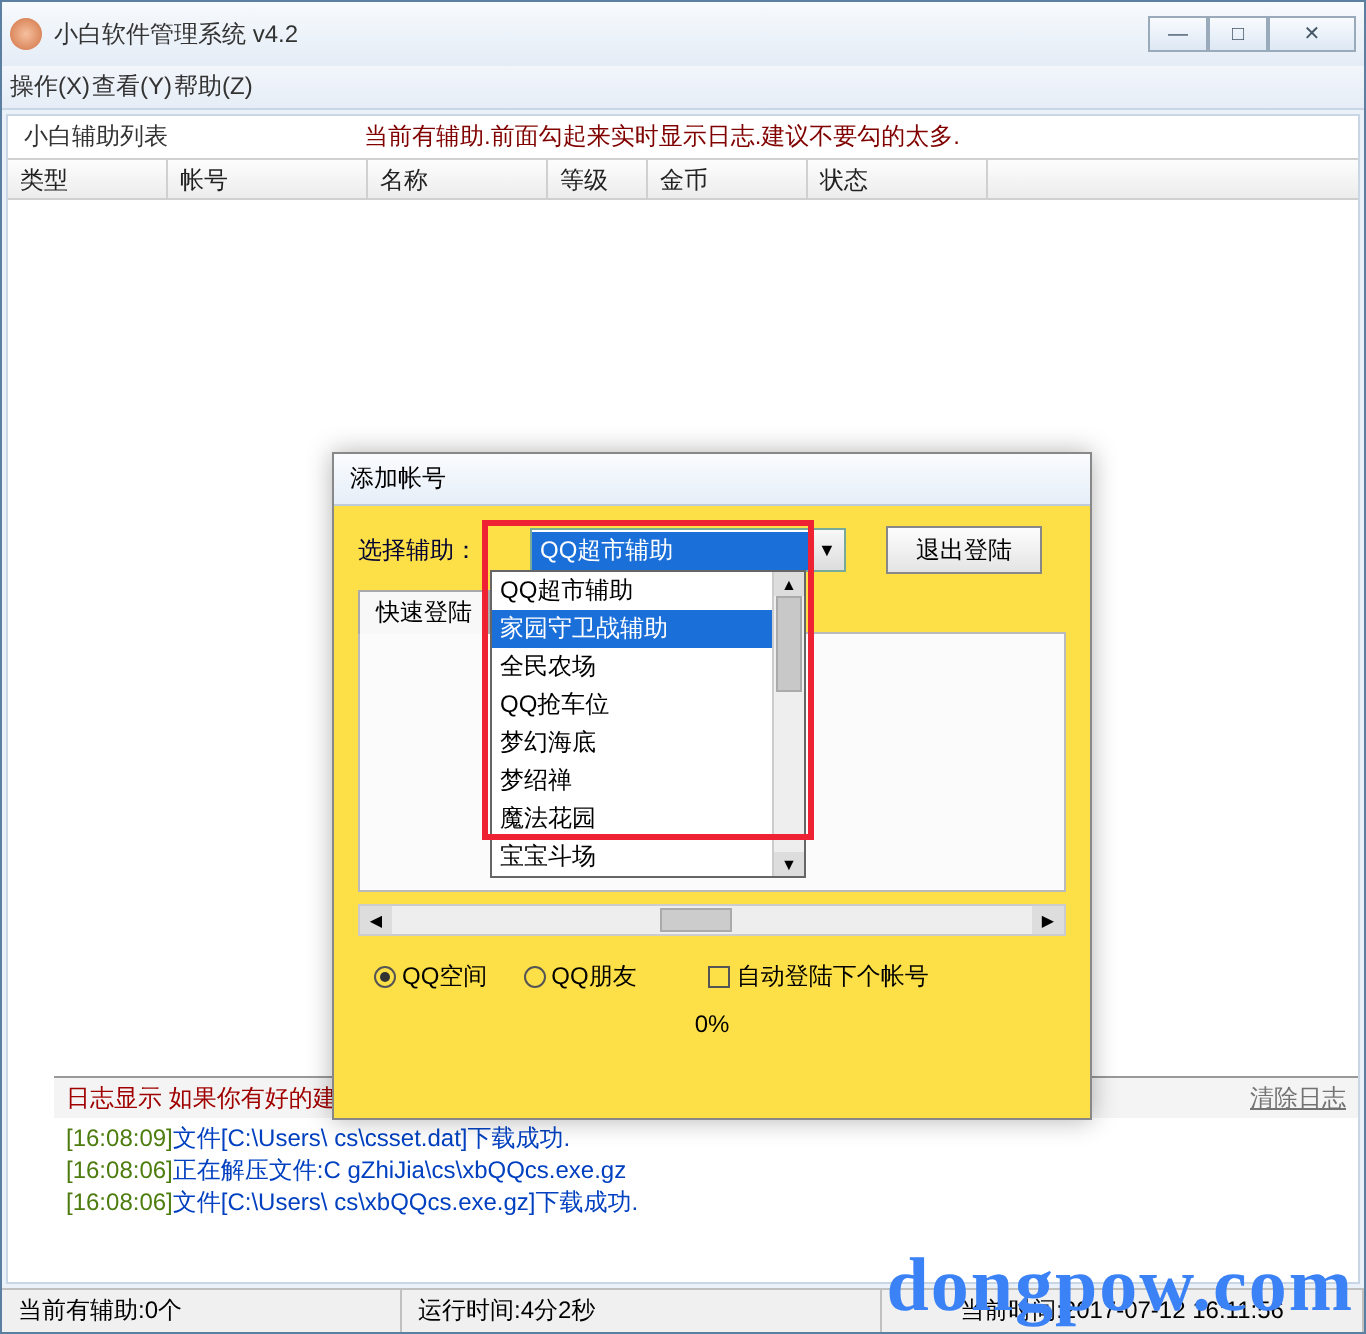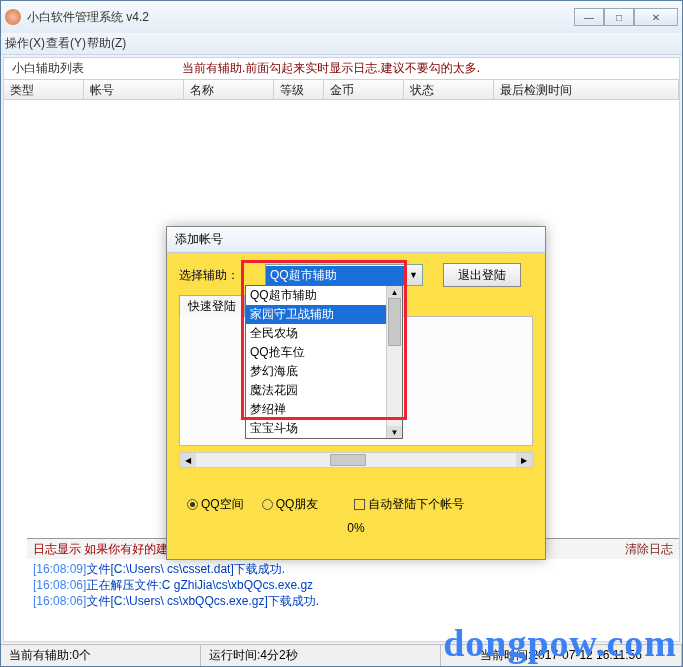--- a/index.html
+++ b/index.html
@@ -23,23 +23,23 @@
 
 .grid-header { height: 20px; display: flex; background: linear-gradient(#fdfdfd,#ececec); border-bottom: 1px solid #d0d0d0; }
 .gh { border-right: 1px solid #d0d0d0; padding: 2px 6px; color: #222; }
 .gh1{width:80px}.gh2{width:100px}.gh3{width:90px}.gh4{width:50px}.gh5{width:80px}.gh6{width:90px}.gh7{flex:1}
 
 .grid-body { flex: 1; background: #fff; position: relative; }
 
 .log-area { border-top: 1px solid #999; margin-left: 23px; }
 .log-header { height: 20px; display: flex; align-items: center; background: #f4f4f4; padding: 0 6px; }
 .log-header .lh-left { color: #a00000; flex: 1; }
-.log-header .lh-right { color: #7f1d1d; }
+.log-header .lh-right { color: #737373; text-decoration: underline; }
 .log-body { height: 82px; background: #fff; padding: 2px 6px; color: #0040c0; line-height: 16px; overflow: hidden; }
-.log-body .ts { color: #3b82f6; }
+.log-body .ts { color: #4d7c0f; }
 
 .statusbar { height: 22px; border-top: 1px solid #c0c0c0; display: flex; align-items: center; background: #f0f0f0; }
 .sb-cell { border-right: 1px solid #c0c0c0; padding: 0 8px; height: 100%; display: flex; align-items: center; }
 .sb1{width:200px}.sb2{width:240px}.sb3{flex:1;justify-content:center}
 
 
 .dialog { position: absolute; left: 162px; top: 168px; width: 380px; height: 334px; background: #fde047; border: 1px solid #888; box-shadow: 0 0 12px rgba(0,0,0,.3); z-index: 10; display: flex; flex-direction: column; }
 .dlg-title { height: 26px; background: linear-gradient(#fafcfe,#e6eef8); border-bottom: 1px solid #c0cbd8; display: flex; align-items: center; padding: 0 8px; }
 .dlg-body { flex: 1; padding: 10px 12px; position: relative; }
 .row1 { display: flex; align-items: center; gap: 20px; }
@@ -64,21 +64,21 @@
 .tabrow { margin-top: 8px; display: flex; gap: 2px; }
 .tab { padding: 2px 8px; border: 1px solid #aaa; border-bottom: none; background: #f8f8f8; }
 
 .groupbox { border: 1px solid #bbb; height: 130px; margin-top: -1px; background: #fbfbfb; }
 
 .hscroll { margin-top: 6px; height: 16px; background: #eee; border: 1px solid #ccc; position: relative; }
 .hscroll .hthumb { position: absolute; left: 150px; top: 1px; width: 36px; bottom: 1px; background: #ccc; border: 1px solid #aaa; }
 .hscroll .har { position: absolute; top: 0; bottom: 0; width: 16px; background: #ddd; display: flex; align-items: center; justify-content: center; font-size: 8px; }
 .hscroll .har.l{left:0}.hscroll .har.r{right:0}
 
-.radiorow { margin-top: 28px; display: flex; align-items: center; gap: 18px; padding-left: 8px; }
+.radiorow { margin-top: 12px; display: flex; align-items: center; gap: 18px; padding-left: 8px; }
 .radio-dot { width: 11px; height: 11px; border: 1px solid #555; border-radius: 50%; display: inline-block; vertical-align: middle; margin-right: 3px; position: relative; }
 .radio-dot.on::after { content: ""; position: absolute; left: 2px; top: 2px; width: 5px; height: 5px; background: #333; border-radius: 50%; }
 .chkbox { width: 11px; height: 11px; border: 1px solid #555; display: inline-block; vertical-align: middle; margin-right: 3px; }
 .pct { text-align: center; margin-top: 8px; }
 
 .watermark { position: absolute; right: 6px; bottom: 2px; font-family: Georgia, serif; font-size: 38px; color: #3b82f6; letter-spacing: 1px; font-weight: bold; pointer-events: none; z-index: 50; }
 </style>
 </head>
 <body>
 
@@ -105,21 +105,20 @@
       <span class="hint">当前有辅助.前面勾起来实时显示日志.建议不要勾的太多.</span>
     </div>
 
     <div class="grid-header">
       <div class="gh gh1">类型</div>
       <div class="gh gh2">帐号</div>
       <div class="gh gh3">名称</div>
       <div class="gh gh4">等级</div>
       <div class="gh gh5">金币</div>
       <div class="gh gh6">状态</div>
-      <div class="gh gh7">最后检测时间</div>
     </div>
 
     <div class="grid-body"></div>
 
     <div class="log-area">
       <div class="log-header">
         <span class="lh-left">日志显示    如果你有好的建</span>
         <span class="lh-right">清除日志</span>
       </div>
       <div class="log-body">
@@ -142,22 +141,22 @@
         </div>
 
         <div class="dropdown">
           <div class="dd-inner">
             <div class="dd-list" id="ddlist">
                 <div class="dd-item">QQ超市辅助</div>
                 <div class="dd-item hl">家园守卫战辅助</div>
                 <div class="dd-item">全民农场</div>
                 <div class="dd-item">QQ抢车位</div>
                 <div class="dd-item">梦幻海底</div>
+                <div class="dd-item">梦绍禅</div>
                 <div class="dd-item">魔法花园</div>
-                <div class="dd-item">梦绍禅</div>
                 <div class="dd-item">宝宝斗场</div>
               </div>
             <div class="dd-scroll">
               <div class="ar up">▲</div>
               <div class="thumb"></div>
               <div class="ar dn">▼</div>
             </div>
           </div>
         </div>
 

